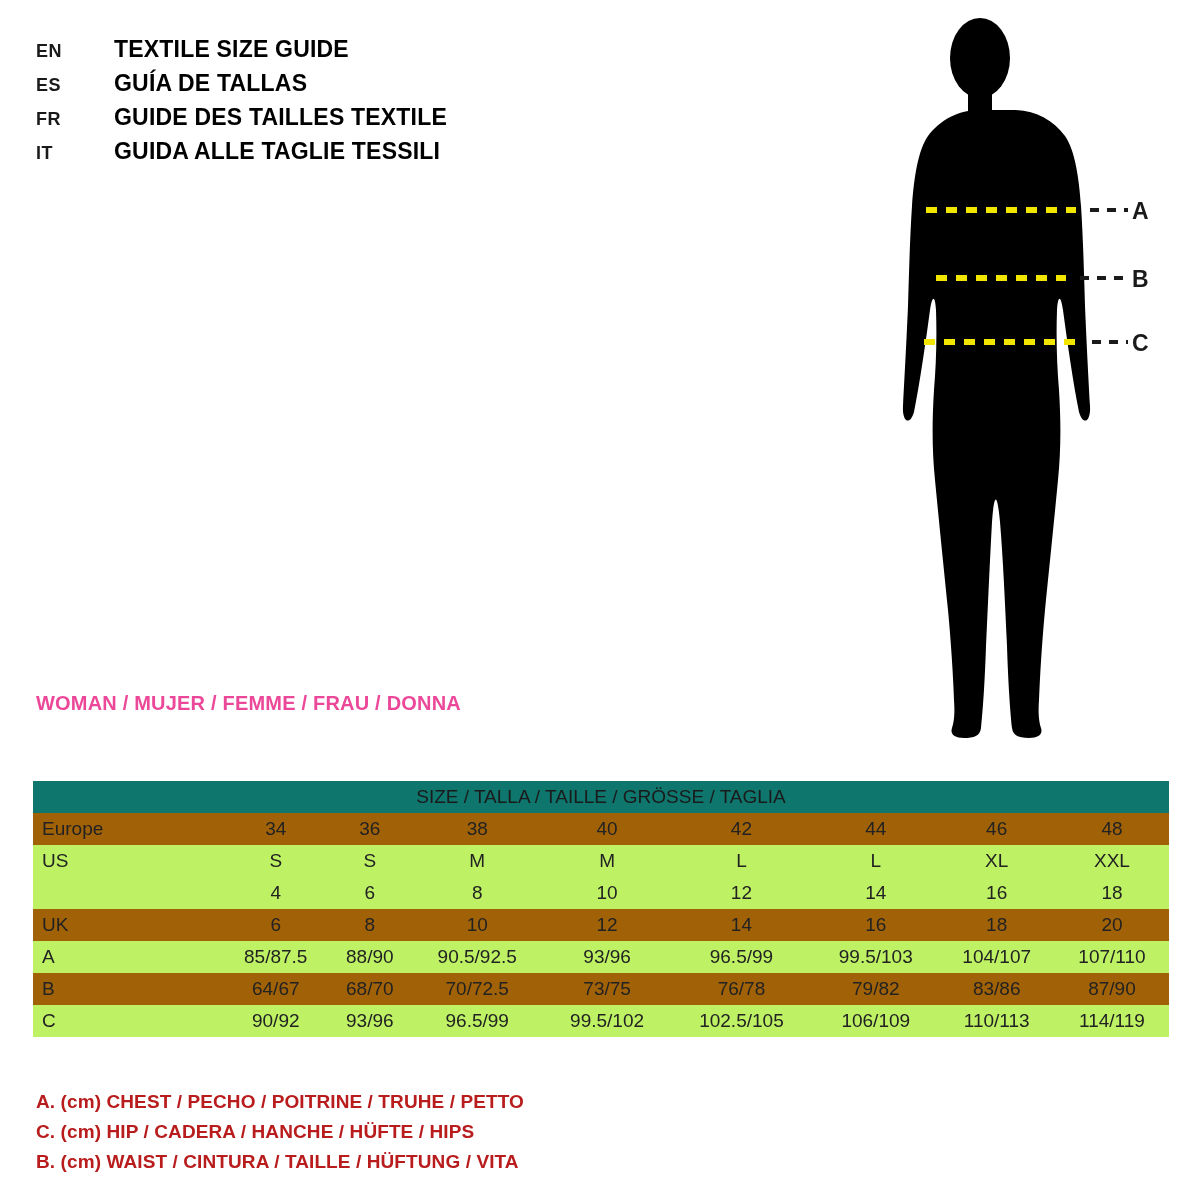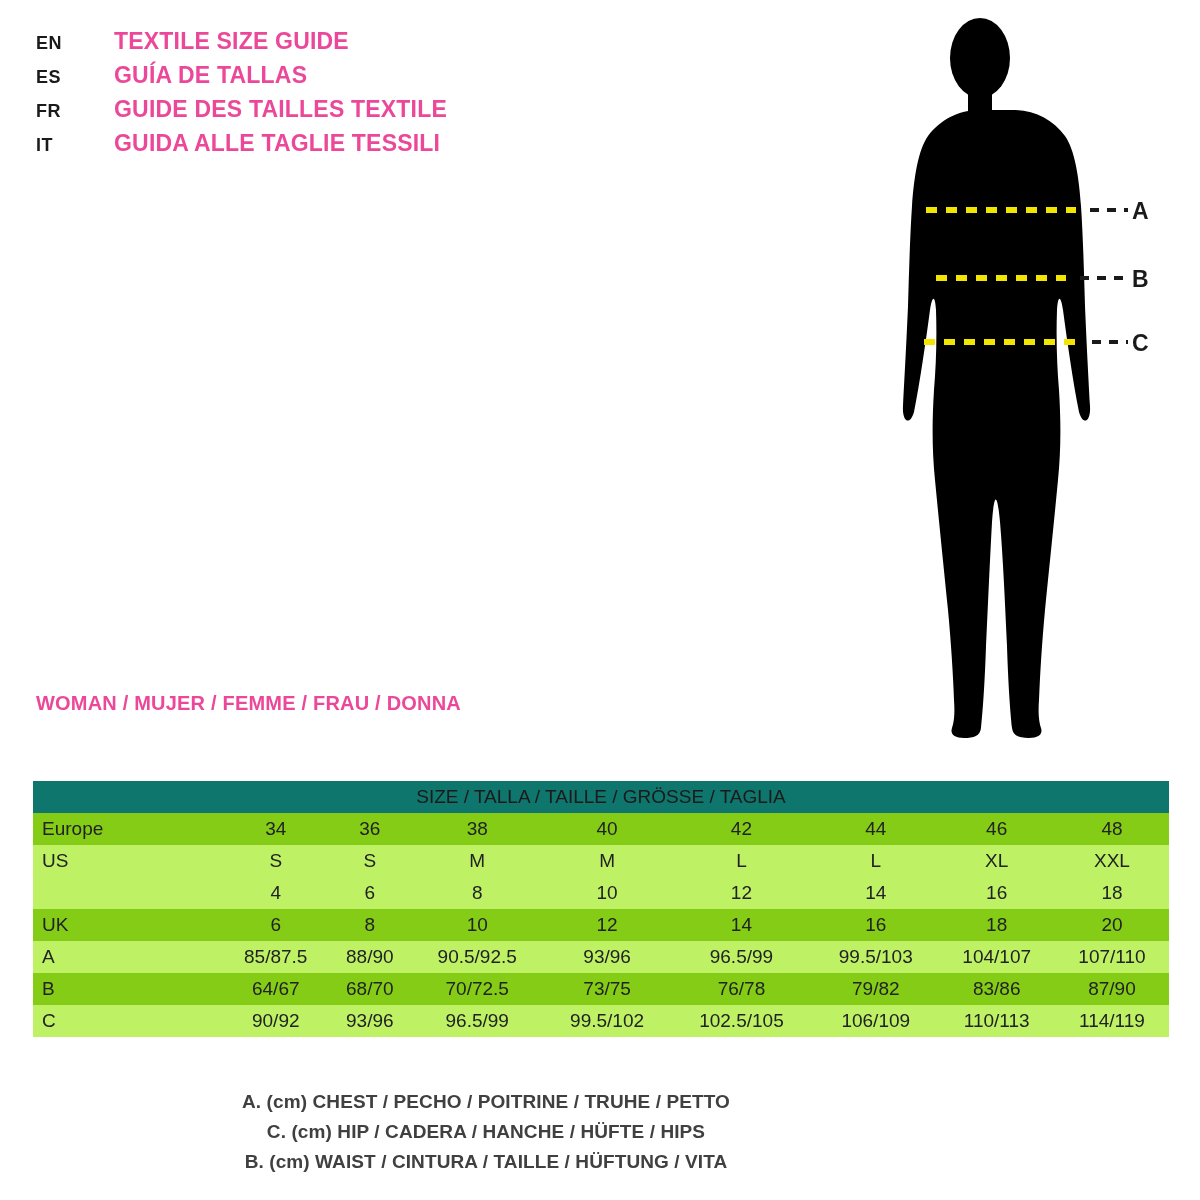--- a/index.html
+++ b/index.html
@@ -32,22 +32,23 @@
     width: 78px;
     font-size: 18px;
     font-weight: bold;
     letter-spacing: 0.4px;
     color: #1a1a1a;
   }
   .lang-title {
     font-size: 23px;
     font-weight: bold;
     letter-spacing: 0.2px;
-    color: #ec4899;
+    color: #000000;
     white-space: nowrap;
+    margin-top: 8px;
   }
 
   
   #figure-area {
     position: absolute;
     left: 840px;
     top: 10px;
     width: 350px;
     height: 740px;
   }
@@ -100,39 +101,38 @@
     width: 180px;
   }
   .hdr-row td {
     background: #0f766e;
     text-align: left;
     padding-left: 9px;
     font-size: 19px;
     color: #1a1a1a;
     height: 30px;
   }
-  .band-light { background: #84cc16; }
+  .band-light { background: #a16207; }
   .band-dark  { background: #bef264; }
 
   
   #footnotes {
     position: absolute;
     left: 36px;
     top: 1087px;
     width: 900px;
   }
   .footnote {
     font-size: 19px;
     font-weight: bold;
     letter-spacing: 0.1px;
-    color: #404040;
+    color: #b91c1c;
     height: 30px;
     line-height: 30px;
     white-space: nowrap;
-    text-align: center;
   }
 </style>
 </head>
 <body>
 
 <div id="lang-block">
   <div class="lang-row">
     <div class="lang-code">EN</div>
     <div class="lang-title">TEXTILE SIZE GUIDE</div>
   </div>

